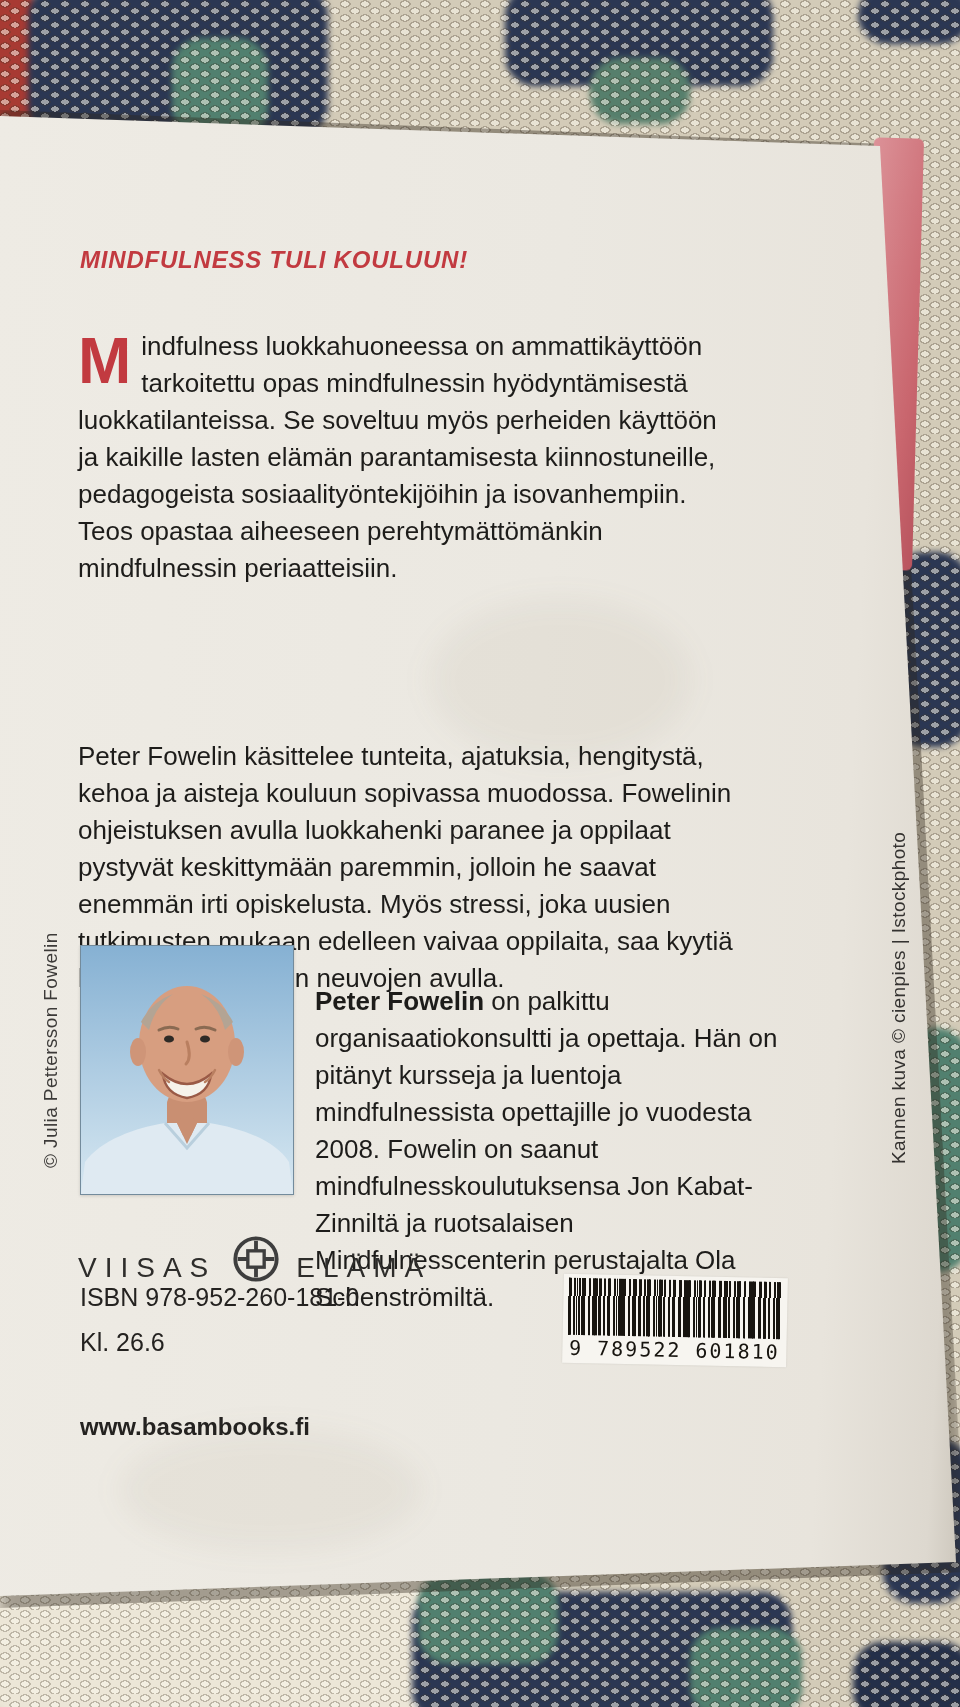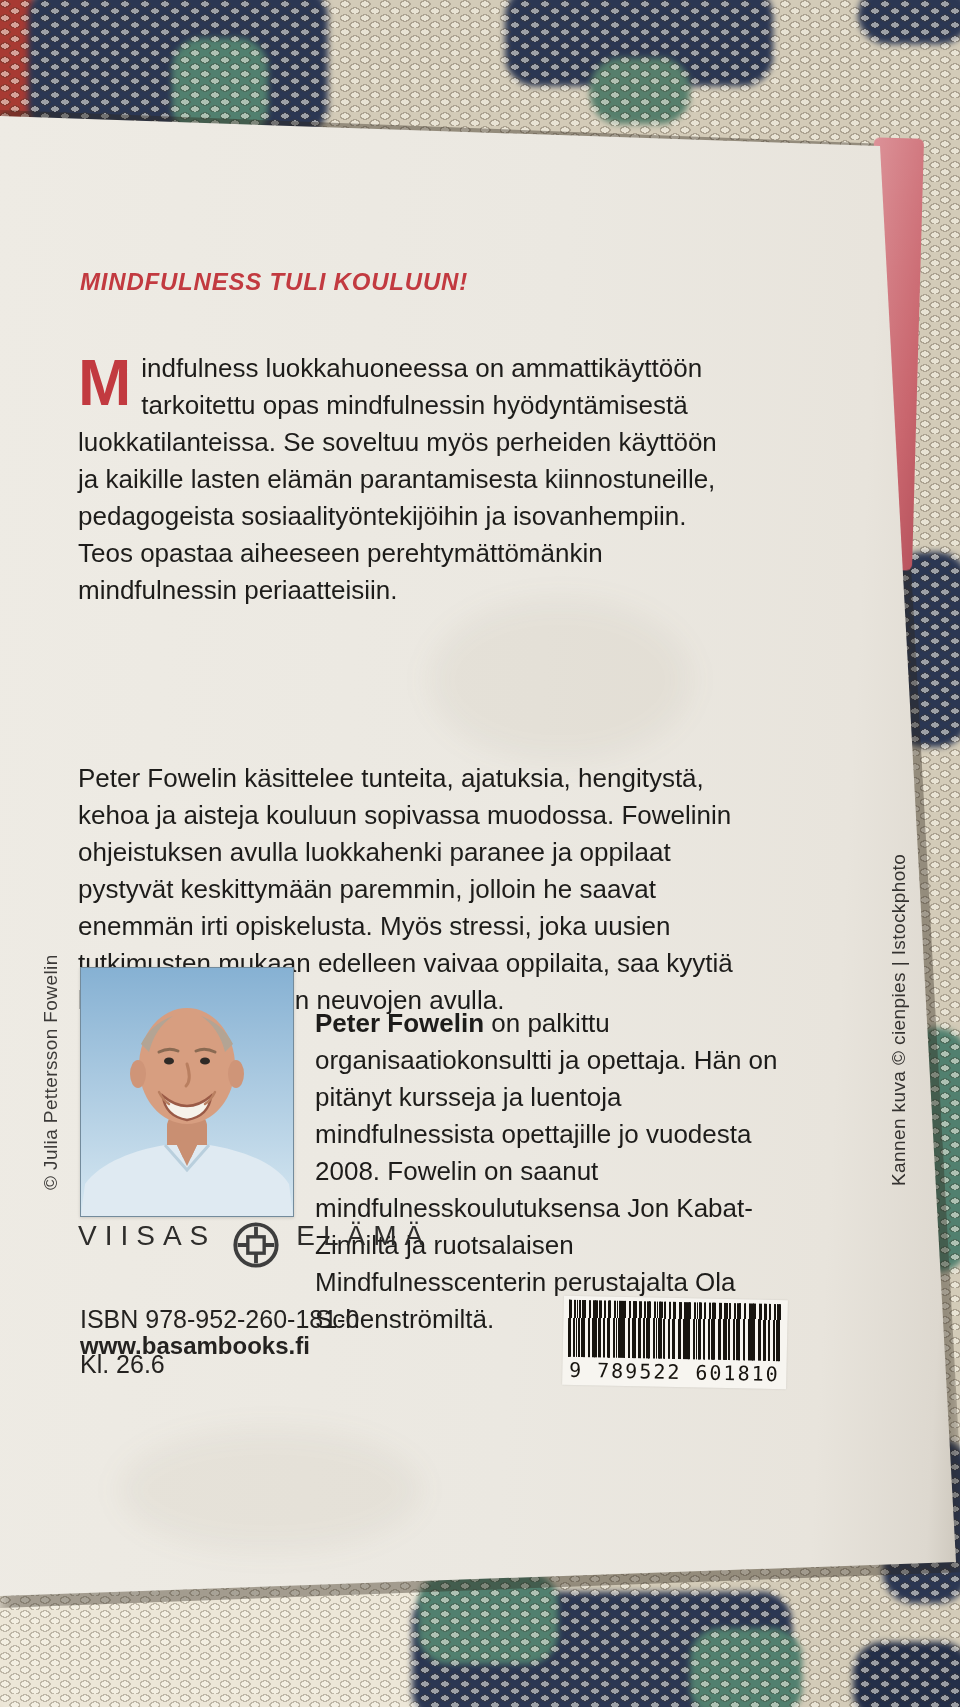--- a/index.html
+++ b/index.html
@@ -28,21 +28,21 @@
     position:absolute;left:868px;top:138px;width:50px;height:432px;z-index:3;
     background:linear-gradient(100deg,#dc9298,#c9666e 70%,#b8545e);
     border-radius:6px;transform:rotate(1.6deg);filter:blur(.6px);
   }
   .book{
     position:absolute;inset:0;z-index:4;
     clip-path:polygon(0 116px,880px 146px,956px 1562px,0 1596px);
     background:linear-gradient(93deg,#eeebe4 0%,#ebe8e1 55%,#e8e4dc 85%,#ddd8cf 96%,#c9c3b8 100%);
   }
   .book-stain{position:absolute;border-radius:50%;filter:blur(14px);background:rgba(120,100,70,.06);}
-  .content{position:absolute;inset:0;z-index:5;color:#1c1c1c;margin-top:22px;}
+  .content{position:absolute;inset:0;z-index:5;color:#1c1c1c;}
   
   .headline{
     position:absolute;left:80px;top:246px;
     font-size:24px;font-style:italic;font-weight:700;letter-spacing:.8px;
   }
   .para{position:absolute;font-size:26px;line-height:37px;color:#1d1c1a;}
   .p1{left:78px;top:302px;width:648px;}
   .p2{left:78px;top:612px;width:672px;}
   .p3{left:78px;top:712px;width:678px;}
   .dropcap{
@@ -60,29 +60,29 @@
   .photo svg{display:block;width:100%;height:100%;}
   
   .vcredit{
     position:absolute;transform-origin:0 0;transform:rotate(-90deg);
     white-space:nowrap;font-size:19px;color:#3c3a38;letter-spacing:.4px;
   }
   .vc-left{left:40px;top:1168px;}
   .vc-right{left:888px;top:1164px;color:#343230;}
   
   .publisher{
-    position:absolute;left:78px;top:1198px;height:52px;
-    display:flex;align-items:flex-start;gap:15px;color:#2e2d2b;
+    position:absolute;left:78px;top:1232px;height:52px;
+    display:flex;align-items:flex-end;gap:15px;color:#2e2d2b;
   }
   .publisher .word{font-size:28px;letter-spacing:8px;font-weight:400;}
   .publogo{width:50px;height:50px;flex:0 0 auto;}
   
   .isbn{position:absolute;left:80px;top:1283px;font-size:25px;color:#242220;}
   .klass{position:absolute;left:80px;top:1328px;font-size:25px;color:#242220;}
-  .website{position:absolute;left:80px;top:1310px;font-size:24px;font-weight:700;color:#242220;}
+  .website{position:absolute;left:80px;top:1413px;font-size:24px;font-weight:700;color:#242220;}
   .barcode{
     position:absolute;left:563px;top:1276px;width:214px;padding:4px 5px 3px 5px;
     background:#f7f5f0;transform:rotate(1.2deg);box-shadow:0 0 2px rgba(0,0,0,.12);
   }
   .bars{
     height:57px;
     background-color:#f7f5f0;
     background-image:
       repeating-linear-gradient(90deg,#17140f 0 2px,transparent 2px 5px),
       repeating-linear-gradient(90deg,#17140f 0 1px,transparent 1px 8px),

